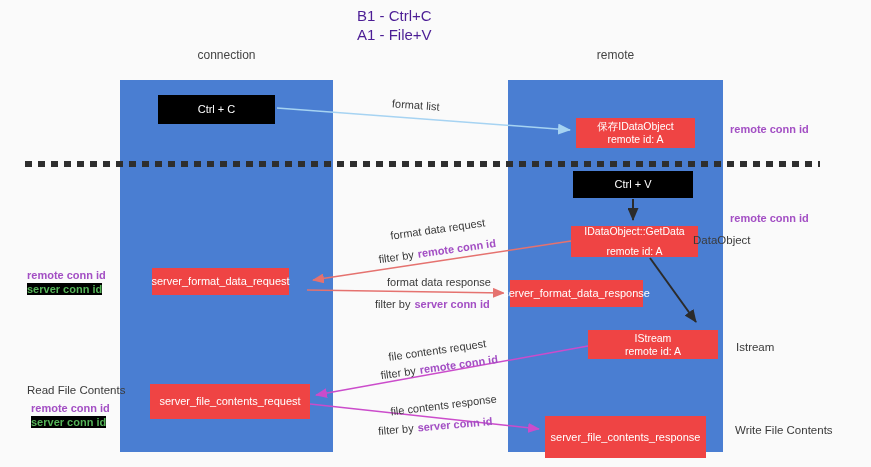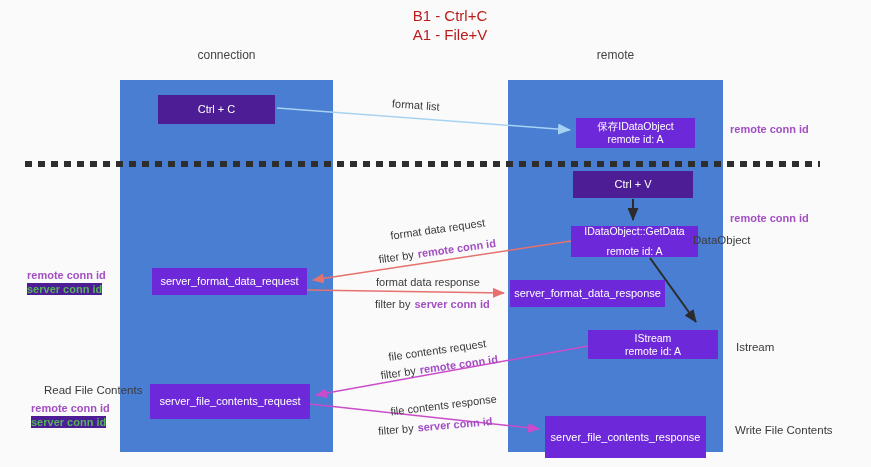--- a/index.html
+++ b/index.html
@@ -8,23 +8,23 @@
   .canvas {
     position: relative;
     width: 871px;
     height: 467px;
     background: #fafafa;
     overflow: hidden;
   }
   .abs { position: absolute; }
 
   .title {
-    left: 370px; top: 6px; width: 160px;
-    text-align: center;
-    font-size: 15px; line-height: 19px; color: #b91c1c;
+    left: 357px; top: 6px; width: 160px;
+    text-align: left;
+    font-size: 15px; line-height: 19px; color: #4c1d95;
   }
 
   .col-header {
     top: 48px; text-align: center;
     font-size: 12px; line-height: 14px; color: #444;
   }
   .col-header.left  { left: 120px; width: 213px; }
   .col-header.right { left: 508px; width: 215px; }
 
   .column {
@@ -34,68 +34,68 @@
   .column.left  { left: 120px; width: 213px; }
   .column.right { left: 508px; width: 215px; }
 
   .node {
     display: flex; flex-direction: column;
     align-items: center; justify-content: center;
     color: #fff; text-align: center;
     font-size: 11px; line-height: 13px;
   }
   .node span { display: block; }
-  .green  { background: #4c1d95; }
-  .orange { background: #6d28d9; }
+  .green  { background: #000000; }
+  .orange { background: #ef4444; }
 
   .box-ctrl-c      { left: 158px; top:  95px; width: 117px; height: 29px; }
   .box-save        { left: 576px; top: 118px; width: 119px; height: 30px; font-size: 10.5px; }
   .box-ctrl-v      { left: 573px; top: 171px; width: 120px; height: 27px; }
   .box-getdata     { left: 571px; top: 226px; width: 127px; height: 31px; font-size: 10.5px; gap: 7px; }
-  .box-format-req  { left: 152px; top: 268px; width: 155px; height: 27px; }
-  .box-format-resp { left: 510px; top: 280px; width: 155px; height: 27px; }
+  .box-format-req  { left: 152px; top: 268px; width: 137px; height: 27px; }
+  .box-format-resp { left: 510px; top: 280px; width: 133px; height: 27px; }
   .box-istream     { left: 588px; top: 330px; width: 130px; height: 29px; font-size: 10.5px; }
   .box-file-req    { left: 150px; top: 384px; width: 160px; height: 35px; }
   .box-file-resp   { left: 545px; top: 416px; width: 161px; height: 42px; }
 
   .dashed-line {
     left: 25px; top: 161px; width: 795px; height: 6px;
     background: repeating-linear-gradient(90deg, #2e2e2e 0 7px, transparent 7px 13px);
   }
 
   svg.arrows { left: 0; top: 0; pointer-events: none; }
 
   .arrow-label {
     font-size: 11px; color: #3a3a3a; white-space: nowrap;
     transform-origin: center;
   }
   .lbl-format-list   { left: 392px; top:  99px; transform: rotate(4deg); }
   .lbl-fdr           { left: 390px; top: 223px; transform: rotate(-8deg); }
   .lbl-fdr-filter    { left: 378px; top: 245px; transform: rotate(-8deg); }
-  .lbl-fdresp        { left: 376px; top: 276px; }
+  .lbl-fdresp        { left: 387px; top: 276px; }
   .lbl-fdresp-filter { left: 375px; top: 298px; }
   .lbl-fcr           { left: 388px; top: 344px; transform: rotate(-8deg); }
   .lbl-fcr-filter    { left: 380px; top: 361px; transform: rotate(-8deg); }
   .lbl-fcresp        { left: 390px; top: 399px; transform: rotate(-7deg); }
   .lbl-fcresp-filter { left: 378px; top: 420px; transform: rotate(-5deg); }
 
   .id-purple { color: #a34fc4; font-weight: bold; margin-left: 4px; }
 
   .side-label { font-size: 11.5px; color: #3a3a3a; white-space: nowrap; }
   .side-label.purple { color: #a34fc4; font-weight: bold; font-size: 11px; }
   .side-label.green  { color: #55b358; font-weight: bold; font-size: 11px; }
 
   .sl-right-remote-1 { left: 730px; top: 123px; }
   .sl-right-remote-2 { left: 730px; top: 212px; }
   .sl-dataobject     { left: 693px; top: 234px; }
   .sl-istream        { left: 736px; top: 341px; }
   .sl-write-file     { left: 735px; top: 424px; }
   .sl-left-remote-1  { left: 27px;  top: 269px; }
   .sl-left-server-1  { left: 27px;  top: 283px; }
-  .sl-read-file      { left: 27px;  top: 384px; margin-left: 17px; }
+  .sl-read-file      { left: 27px;  top: 384px; }
   .sl-left-remote-2  { left: 31px;  top: 402px; }
   .sl-left-server-2  { left: 31px;  top: 416px; }
 </style>
 </head>
 <body>
 
 <div class="canvas">
 
   <div class="abs title">
     <div>B1 - Ctrl+C</div>

